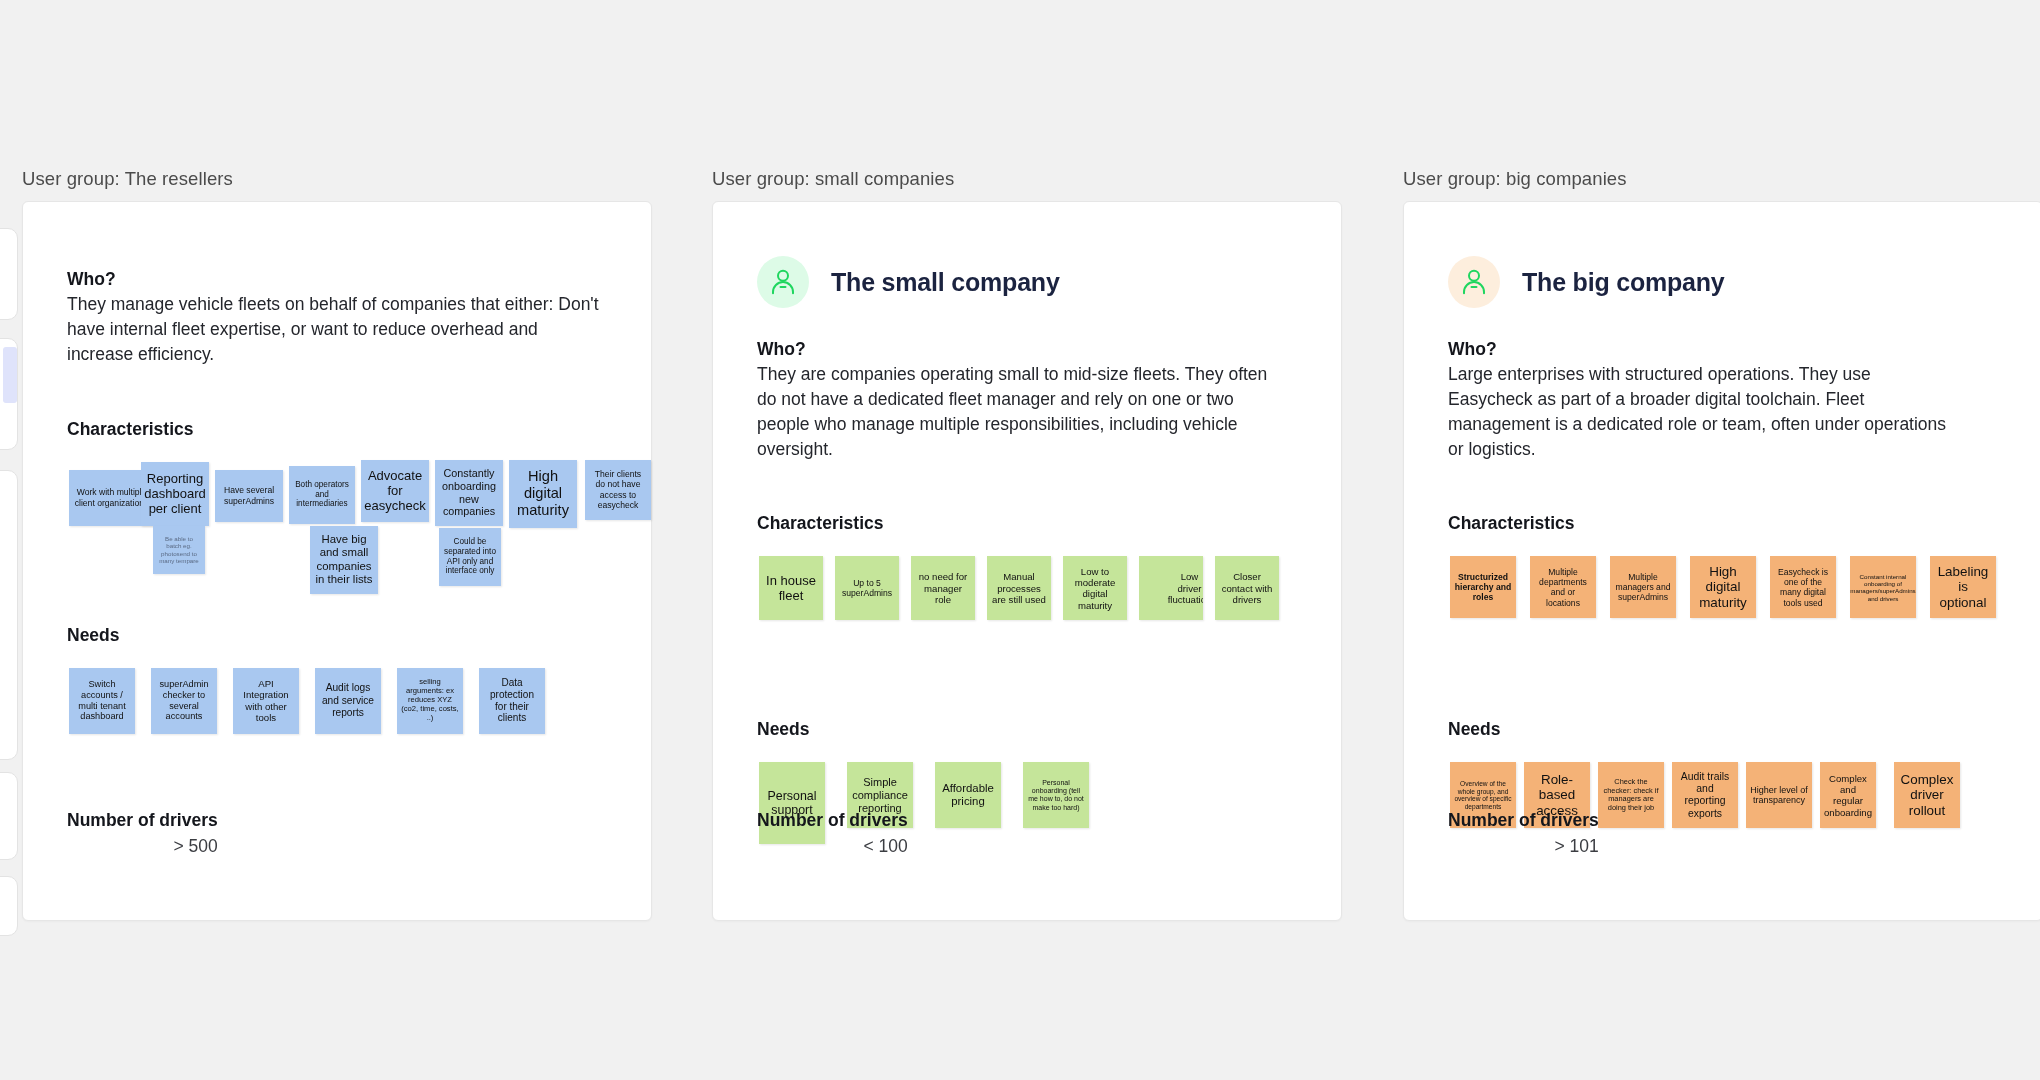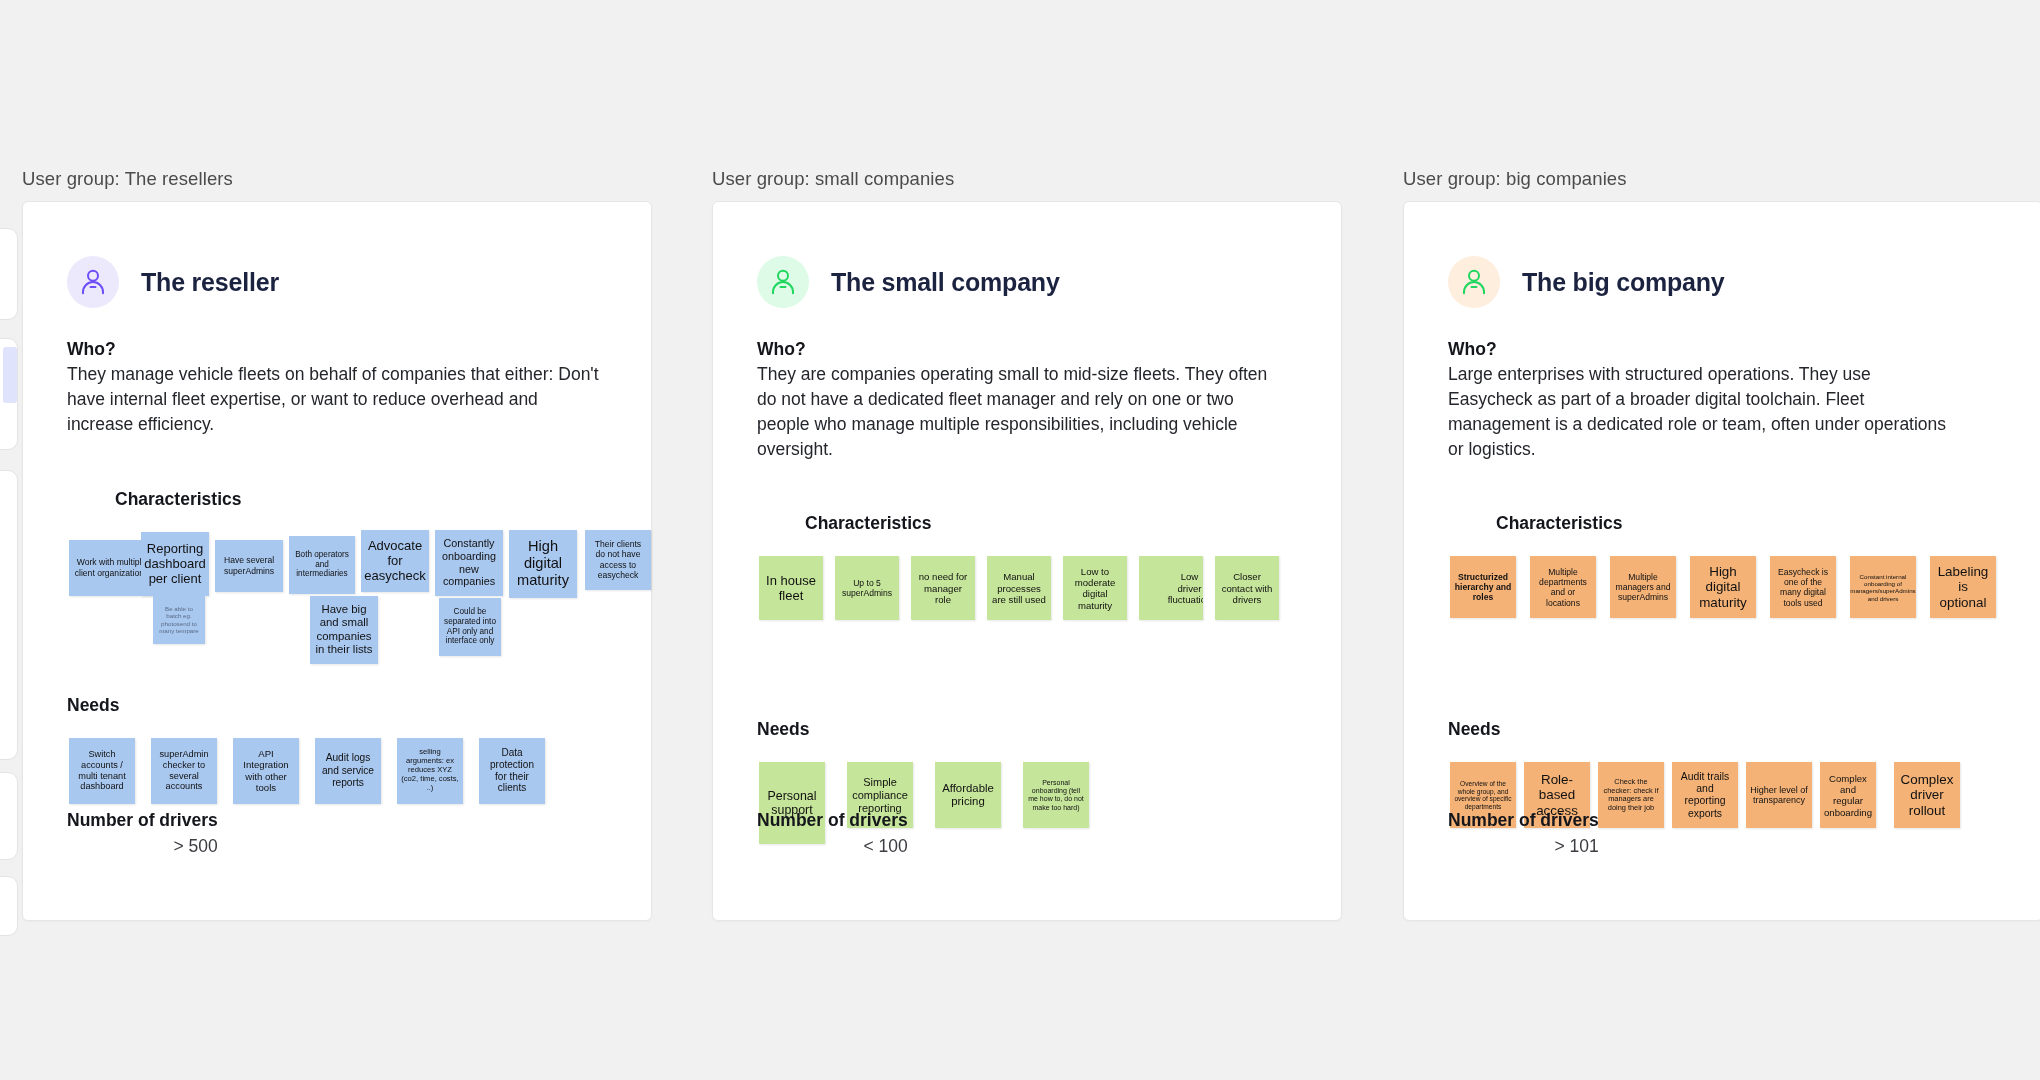--- a/index.html
+++ b/index.html
@@ -39,21 +39,21 @@
     width: 52px; height: 52px; border-radius: 50%;
     display: flex; align-items: center; justify-content: center; flex: 0 0 auto;
   }
   .persona-avatar svg { display: block; }
   .persona-name { font-size: 25px; font-weight: 700; color: #1b2340; letter-spacing: -.2px; }
 
   .section-h { font-size: 17.5px; font-weight: 700; color: #14161c; margin-bottom: 2px; }
   .who-block { margin-top: 31px; }
   .who-body { font-size: 17.5px; line-height: 1.42; color: #24262c; max-width: 560px; }
 
-  .char-h { margin-top: 52px; margin-left: 48px; }
+  .char-h { margin-top: 52px; }
   .needs-h { margin-top: 0; }
 
   .notes-area { position: relative; margin-top: 18px; }
 
   .note {
     position: absolute;
     display: flex; align-items: center; justify-content: center; text-align: center;
     color: #111; line-height: 1.18;
     box-shadow: 1px 1px 2px rgba(0,0,0,0.10);
     padding: 3px 4px;
@@ -77,30 +77,20 @@
     <div class="tint"></div>
   </div>
   <div class="ghost-card" style="top:470px;height:290px;"></div>
   <div class="ghost-card" style="top:772px;height:88px;"></div>
   <div class="ghost-card" style="top:876px;height:60px;"></div>
 
   <div class="group" style="left:22px;">
     <div class="group-label">User group: The resellers</div>
     <div class="card" style="width:630px;height:720px;">
 
-      <div class="persona-head">
-        <div class="persona-avatar" style="background:#ece9fd;">
-          <svg width="30" height="30" viewBox="0 0 24 24" fill="none" stroke="#6c4df6" stroke-width="1.6" stroke-linecap="round" stroke-linejoin="round">
-            <circle cx="12" cy="7" r="4"></circle>
-            <path d="M4 21v-1a8 8 0 0 1 16 0v1"></path>
-            <line x1="10" y1="16" x2="14" y2="16"></line>
-          </svg>
-        </div>
-        <div class="persona-name">The reseller</div>
-      </div>
 
       <div class="who-block">
         <div class="section-h">Who?</div>
         <div class="who-body" style="max-width:560px;">They manage vehicle fleets on behalf of companies that either: Don't have internal fleet expertise, or want to reduce overhead and increase efficiency.</div>
       </div>
 
       <div class="section-h char-h">Characteristics</div>
       <div class="notes-area" style="height:125px;">
         <div class="note blue" style="left:2px;top:12px;width:85px;height:56px;font-size:8.6px;">Work with multiple client organizations</div>
         <div class="note blue" style="left:74px;top:4px;width:68px;height:64px;font-size:13px;">Reporting dashboard per client</div>

